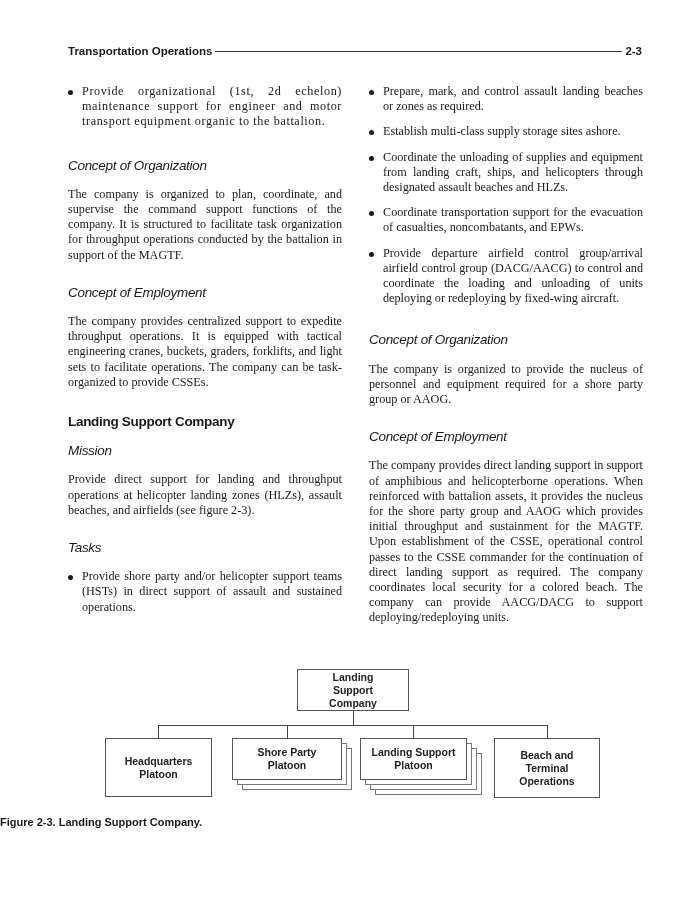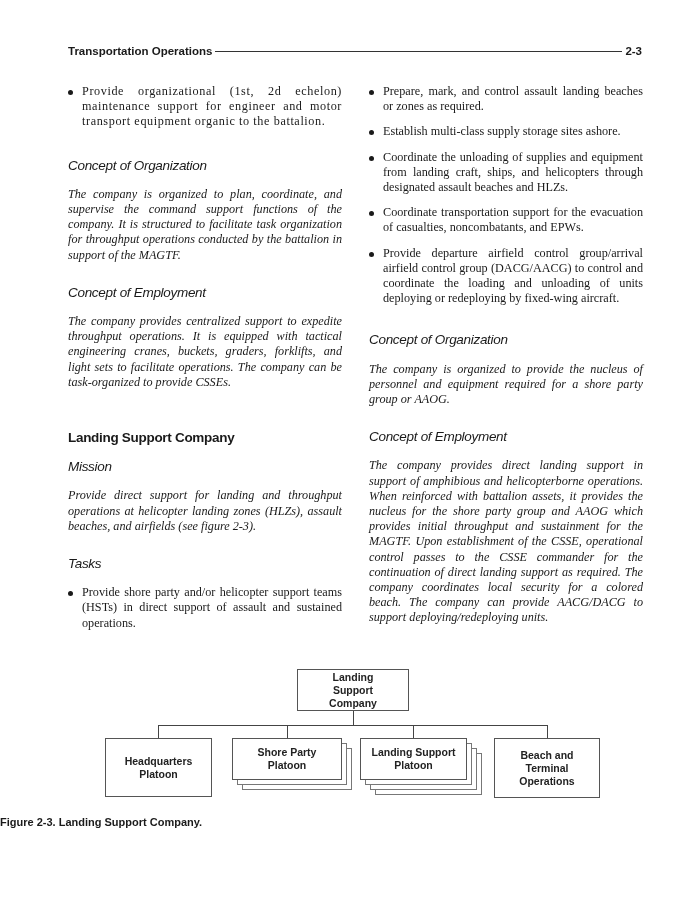--- a/index.html
+++ b/index.html
@@ -4,21 +4,21 @@
 <style>
   html, body { margin: 0; padding: 0; background: #ffffff; }
   body { width: 695px; height: 899px; position: relative; overflow: hidden; color: #1a1a1a; }
   .hdr { position: absolute; top: 43px; left: 68px; right: 53px; height: 16px; display: flex; align-items: center; font-family: "Liberation Sans", sans-serif; font-weight: bold; font-size: 11.5px; }
   .hdr .rule { flex: 1; height: 1px; background: #333; margin: 0 3px; }
   .col { position: absolute; top: 84px; width: 274px; font-family: "Liberation Serif", serif; font-size: 12.2px; line-height: 15.2px; }
   .col.left { left: 68px; }
   .col.right { left: 369px; }
   .bul { position: relative; padding-left: 14px; text-align: justify; margin: 0 0 10px 0; }
   .bul .dot { position: absolute; left: 0; top: 6px; width: 5px; height: 5px; border-radius: 50%; background: #1a1a1a; }
-  p.body { margin: 0 0 10px 0; text-align: justify; font-style: italic; }
+  p.body { margin: 0 0 10px 0; text-align: justify; }
   h3.sub { font-family: "Liberation Sans", sans-serif; font-style: italic; font-weight: normal; font-size: 13.5px; margin: 0 0 14px 0; letter-spacing: -0.3px; }
   h2.sec { font-family: "Liberation Sans", sans-serif; font-weight: bold; font-size: 13.5px; margin: 0 0 14px 0; letter-spacing: -0.3px; }
   .fig { position: absolute; left: 0; top: 0; width: 695px; height: 899px; pointer-events: none; }
   .box { position: absolute; background: #fff; border: 1px solid #555; box-sizing: border-box; display: flex; align-items: center; justify-content: center; text-align: center; font-family: "Liberation Sans", sans-serif; font-weight: bold; font-size: 10.5px; line-height: 13px; color: #222; }
   .shadow { position: absolute; background: #fff; border: 1px solid #777; box-sizing: border-box; }
   .ln { position: absolute; background: #444; }
   .caption { position: absolute; top: 816px; left: 0; width: 695px; text-align: left; font-family: "Liberation Sans", sans-serif; font-weight: bold; font-size: 11px; }
 </style>
 </head>
 <body>
@@ -30,21 +30,21 @@
 </div>
 
 <div class="col left">
   <div class="bul" style="letter-spacing:0.6px;margin-bottom:28px;">
     <span class="dot"></span>
     <span>Provide organizational (1st, 2d echelon) maintenance support for engineer and motor transport equipment organic to the battalion.</span>
   </div>
   <h3 class="sub">Concept of Organization</h3>
   <p class="body" style="margin-bottom:22px;">The company is organized to plan, coordinate, and supervise the command support functions of the company. It is structured to facilitate task organization for throughput operations conducted by the battalion in support of the MAGTF.</p>
   <h3 class="sub">Concept of Employment</h3>
-  <p class="body" style="margin-bottom:40px;">The company provides centralized support to expedite throughput operations. It is equipped with tactical engineering cranes, buckets, graders, forklifts, and light sets to facilitate operations. The company can be task-organized to provide CSSEs.</p>
+  <p class="body" style="margin-bottom:24px;">The company provides centralized support to expedite throughput operations. It is equipped with tactical engineering cranes, buckets, graders, forklifts, and light sets to facilitate operations. The company can be task-organized to provide CSSEs.</p>
   <h2 class="sec">Landing Support Company</h2>
   <h3 class="sub">Mission</h3>
   <p class="body" style="margin-bottom:22px;">Provide direct support for landing and throughput operations at helicopter landing zones (HLZs), assault beaches, and airfields (see figure 2-3).</p>
   <h3 class="sub">Tasks</h3>
   <div class="bul">
     <span class="dot"></span>
     <span>Provide shore party and/or helicopter support teams (HSTs) in direct support of assault and sustained operations.</span>
   </div>
 </div>
 

